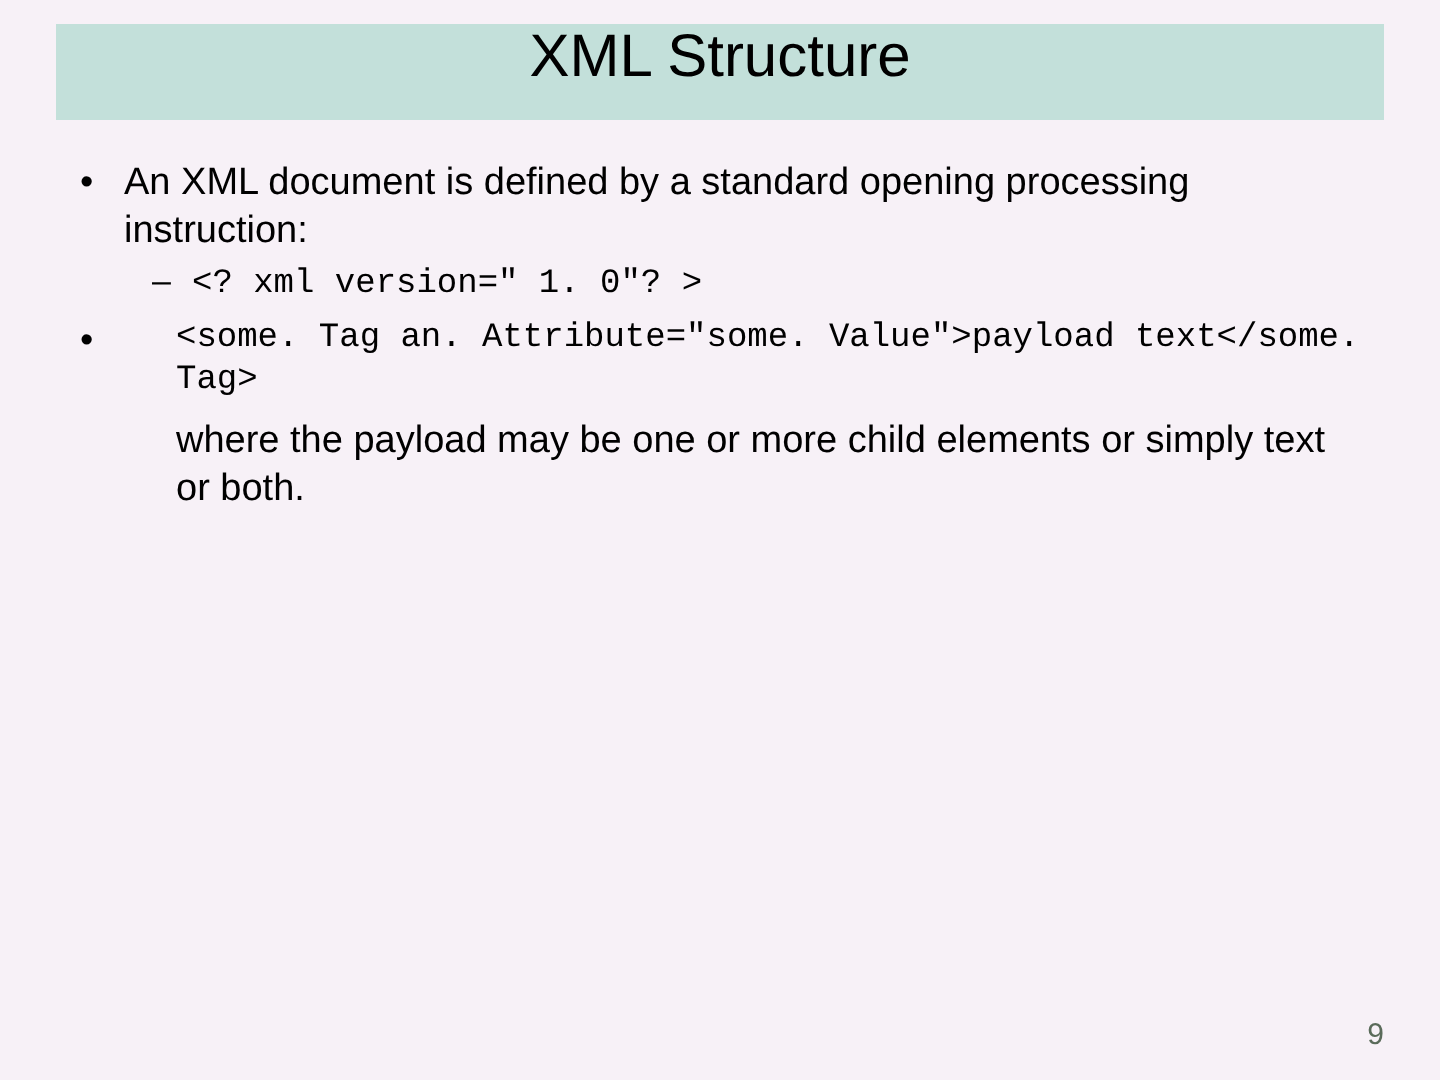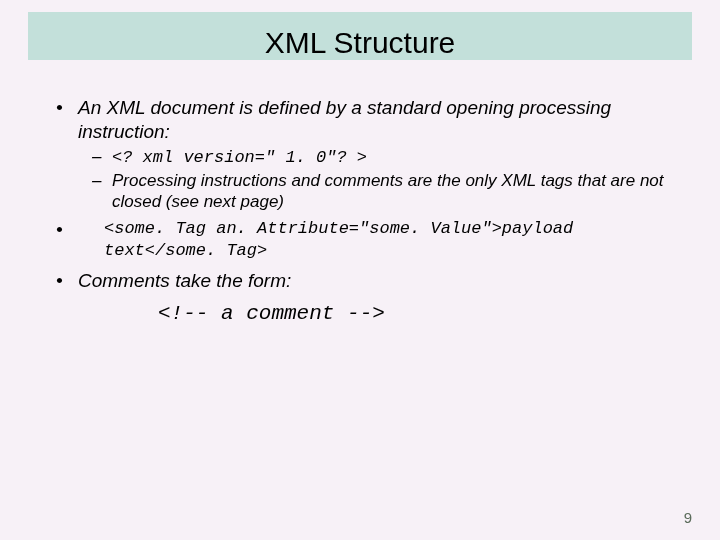--- a/index.html
+++ b/index.html
@@ -11,39 +11,38 @@
     font-family: Verdana, Geneva, sans-serif;
     color: #000;
     position: relative;
     overflow: hidden;
   }
   .title-bar {
     background: #c3e0da;
     margin: 12px 28px 0 28px;
     height: 48px;
     display: flex;
-    align-items: flex-end;
+    align-items: flex-start;
     justify-content: center;
   }
   .title-bar h1 {
     margin: 0;
     font-size: 30px;
     font-weight: normal;
     color: #000;
   }
   .content {
     padding: 20px 36px 0 36px;
     font-size: 19px;
     line-height: 1.25;
   }
   ul.level1 {
     list-style: none;
     padding: 0;
-    margin: 16px;
-    font-style: italic;
+    margin: 0;
   }
   ul.level1 > li {
     position: relative;
     padding-left: 26px;
     margin-bottom: 6px;
   }
   ul.level1 > li::before {
     content: "•";
     position: absolute;
     left: 4px;
@@ -103,32 +102,26 @@
 
 <div class="content">
   <ul class="level1">
 
     <li>
       <span>An XML document is defined by a standard opening processing instruction:</span>
       <ul class="level2">
         <li>
           <span class="mono">&lt;? xml version=" 1. 0"? &gt;</span>
         </li>
-        <li>
-          <span>Processing instructions and comments are the only XML tags that are not closed (see next page)</span>
-        </li>
       </ul>
     </li>
 
 
     <li>
       <span class="mono-block">&lt;some. Tag an. Attribute="some. Value"&gt;payload text&lt;/some. Tag&gt;</span>
+      <div class="after-block">where the payload may be one or more child elements or simply text or both.</div>
     </li>
 
-    <li>
-      <span>Comments take the form:</span>
-      <span class="mono-block-indent">&lt;!-- a comment --&gt;</span>
-    </li>
 
   </ul>
 </div>
 
 <div class="page-num">9</div>
 
 </body></html>

